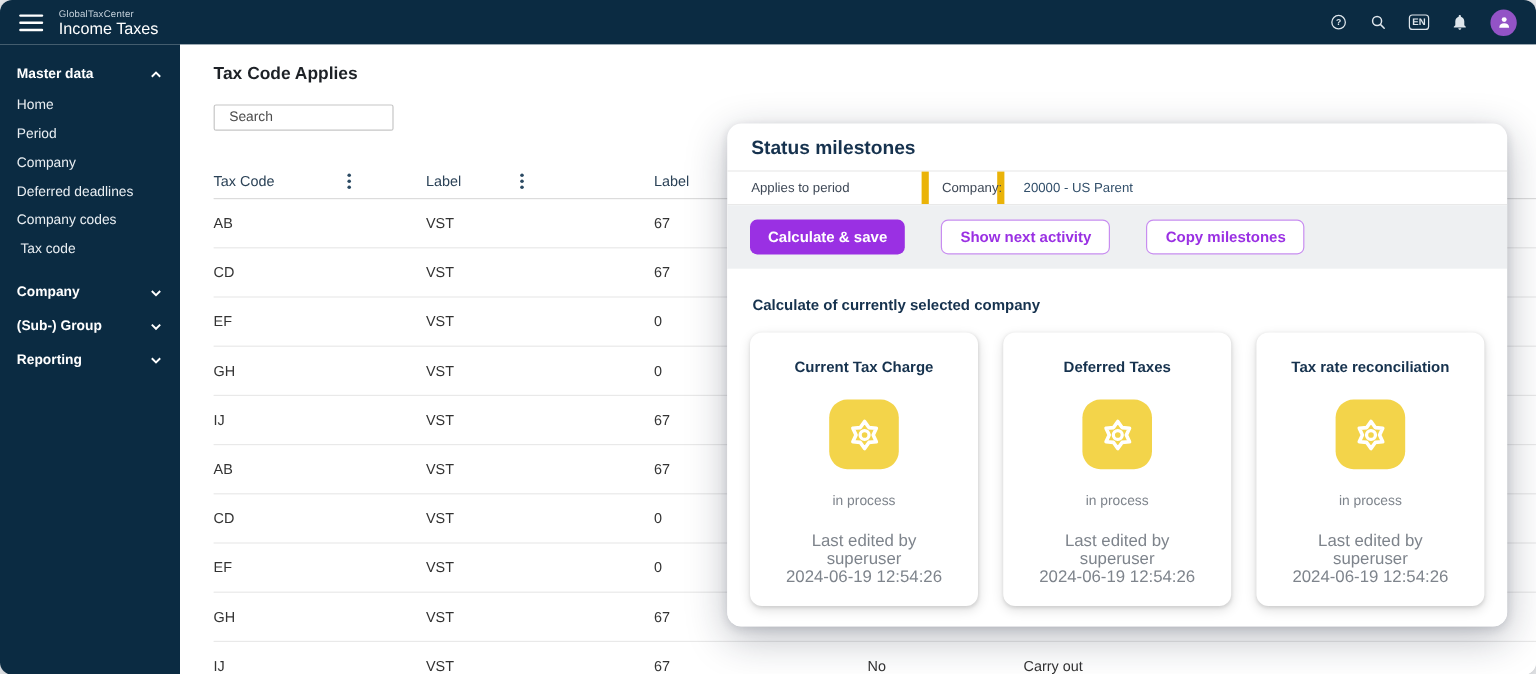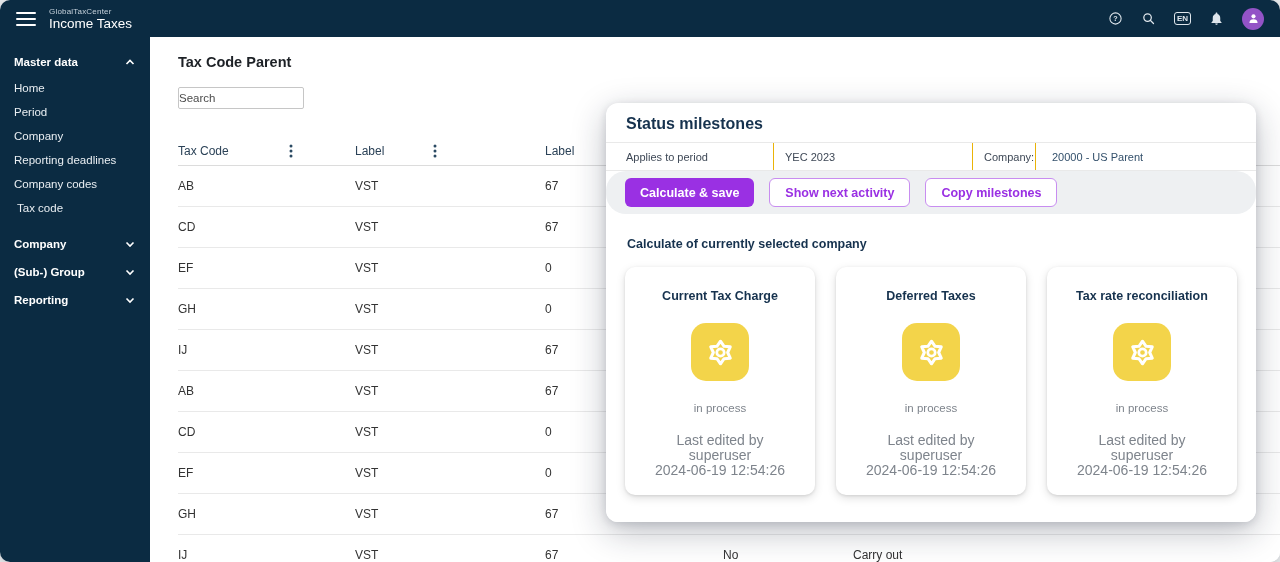--- a/index.html
+++ b/index.html
@@ -21,44 +21,44 @@
   .nav-header{display:flex;align-items:center;justify-content:space-between;padding:8px 14px;font-size:11.5px;font-weight:bold;color:#fff;cursor:pointer;}
   .nav-item{padding:6px 14px;font-size:11.5px;color:#e9eef2;cursor:pointer;}
   .nav-item.selected{background:rgba(255,255,255,.18);color:#fff;}
   .nav-item.sub{padding-left:17px;}
   .nav-group-bottom{margin-top:10px;}
   .chev{flex:0 0 auto;}
 
   
   .main{position:absolute;left:150px;top:37px;right:0;bottom:0;background:#fff;padding:17px 0 0 28px;box-sizing:border-box;}
   .page-title{font-size:14.5px;font-weight:bold;color:#1d2126;margin:0 0 17px 0;}
-  .search-input{width:124px;height:20px;border:1px solid #c6c6c6;border-radius:2px;padding:0 0;font-size:11.5px;color:#333;font-family:"Liberation Sans",sans-serif;outline:none;}
+  .search-input{width:124px;height:20px;border:1px solid #c6c6c6;border-radius:2px;padding:0 12px;font-size:11.5px;color:#333;font-family:"Liberation Sans",sans-serif;outline:none;}
   .search-input::placeholder{color:#4c4c4c;opacity:1;}
   .table{margin-top:27px;}
   .thead{display:flex;align-items:center;height:29px;border-bottom:1px solid #dcdcdc;font-size:12px;color:#2b4257;}
   .row{display:flex;align-items:center;height:40px;border-bottom:1px solid #e9e9e9;font-size:12px;color:#333;}
   .c1{width:177px;position:relative;}
   .c2{width:190px;position:relative;}
   .c3{width:178px;}
   .c4{width:130px;}
   .c5{flex:1;}
   .dots{position:absolute;top:50%;transform:translateY(-50%);cursor:pointer;height:14px;}
   .dots.d1{left:111px;} .dots.d2{left:78px;}
 
   
   .modal{position:absolute;left:606px;top:103px;width:650px;height:419px;background:#fff;border-radius:12px;box-shadow:0 10px 34px rgba(20,30,50,.28),0 2px 8px rgba(20,30,50,.14);z-index:20;overflow:hidden;display:flex;flex-direction:column;box-sizing:border-box;}
   .modal-title-row{padding:12px 20px 9px;border-bottom:1px solid #e9e9e9;}
   .modal-title{font-size:16px;font-weight:bold;color:#16324e;}
   .meta-row{display:flex;align-items:stretch;height:27px;border-bottom:1px solid #e9e9e9;font-size:11px;color:#3e4856;}
-  .meta-cell{display:flex;align-items:center;border-right:1px solid #eab308;box-sizing:border-box;}
+  .meta-cell{display:flex;align-items:center;border-right:6px solid #eab308;box-sizing:border-box;}
   .mc1{width:168px;padding-left:20px;}
   .mc2{width:199px;padding-left:11px;cursor:pointer;}
   .mc3{width:63px;padding-left:11px;}
   .mc4{flex:1;padding-left:16px;border-right:none;color:#33506b;}
-  .btn-bar{background:#eef0f2;height:43px;display:flex;align-items:center;gap:15px;padding:0 19px;box-sizing:border-box;border-radius:20px;}
+  .btn-bar{background:#eef0f2;height:53px;display:flex;align-items:center;gap:30px;padding:0 19px;box-sizing:border-box;}
   .btn{height:29px;border-radius:6px;font-size:12.5px;font-weight:bold;padding:0 15px;cursor:pointer;font-family:"Liberation Sans",sans-serif;display:flex;align-items:center;}
   .btn-primary{background:#9a30e3;color:#fff;border:none;}
   .btn-outline{background:#fff;color:#9a30e3;border:1.5px solid #c88df0;}
   .modal-body{flex:1;padding:23px 19px 0;background:#fff;}
   .section-heading{font-size:12.5px;font-weight:bold;color:#16324e;margin:0 0 16px 2px;}
   .cards{display:flex;gap:21px;}
   .card{flex:1;height:228px;background:#fff;border-radius:10px;box-shadow:0 1px 3px rgba(0,0,0,.10),0 3px 10px rgba(0,0,0,.13);text-align:center;padding-top:22px;box-sizing:border-box;}
   .card-title{font-size:12.5px;font-weight:bold;color:#16324e;}
   .tile{width:58px;height:58px;background:#f3d44a;border-radius:15px;margin:20px auto 0;display:flex;align-items:center;justify-content:center;cursor:pointer;}
   .status-text{margin-top:21px;font-size:11.5px;color:#7e848c;}
@@ -110,21 +110,21 @@
   <aside class="sidebar">
     <div class="nav-header">
       <span>Master data</span>
       <svg class="chev" width="12" height="10" viewBox="0 0 12 10" fill="none" stroke="#fff" stroke-width="1.6">
           <polyline points="2.5,7 6,3.5 9.5,7"></polyline>
         </svg>
     </div>
     <div class="nav-item">Home</div>
     <div class="nav-item">Period</div>
     <div class="nav-item">Company</div>
-    <div class="nav-item">Reporting deadlines</div>
+    <div class="nav-item">Deferred deadlines</div>
     <div class="nav-item">Company codes</div>
     <div class="nav-item sub">Tax code</div>
 
     <div class="nav-group-bottom">
       <div class="nav-header">
         <span>Company</span>
         <svg class="chev" width="12" height="10" viewBox="0 0 12 10" fill="none" stroke="#fff" stroke-width="1.6">
             <polyline points="2.5,3.5 6,7 9.5,3.5"></polyline>
           </svg>
       </div>
@@ -137,21 +137,21 @@
       <div class="nav-header">
         <span>Reporting</span>
         <svg class="chev" width="12" height="10" viewBox="0 0 12 10" fill="none" stroke="#fff" stroke-width="1.6">
             <polyline points="2.5,3.5 6,7 9.5,3.5"></polyline>
           </svg>
       </div>
     </div>
   </aside>
 
   <main class="main">
-    <h1 class="page-title">Tax Code Parent</h1>
+    <h1 class="page-title">Tax Code Applies</h1>
     <input class="search-input" type="text" placeholder="Search" style="">
 
     <div class="table">
       <div class="thead">
         <div class="c1">
           <span>Tax Code</span>
           <svg class="dots d1" width="4" height="14" viewBox="0 0 4 14">
               <circle cx="2" cy="2" r="1.5" fill="#2b4a63"></circle>
               <circle cx="2" cy="7" r="1.5" fill="#2b4a63"></circle>
               <circle cx="2" cy="12" r="1.5" fill="#2b4a63"></circle>
@@ -244,21 +244,20 @@
       </div>
     </div>
   </main>
 
   <div class="modal">
     <div class="modal-title-row">
       <span class="modal-title">Status milestones</span>
     </div>
     <div class="meta-row">
       <div class="meta-cell mc1">Applies to period</div>
-      <div class="meta-cell mc2">YEC 2023</div>
       <div class="meta-cell mc3">Company:</div>
       <div class="meta-cell mc4">20000 - US Parent</div>
     </div>
     <div class="btn-bar">
       <button class="btn btn-primary">Calculate &amp; save</button>
       <button class="btn btn-outline">Show next activity</button>
       <button class="btn btn-outline">Copy milestones</button>
     </div>
     <div class="modal-body">
       <h2 class="section-heading">Calculate of currently selected company</h2>

